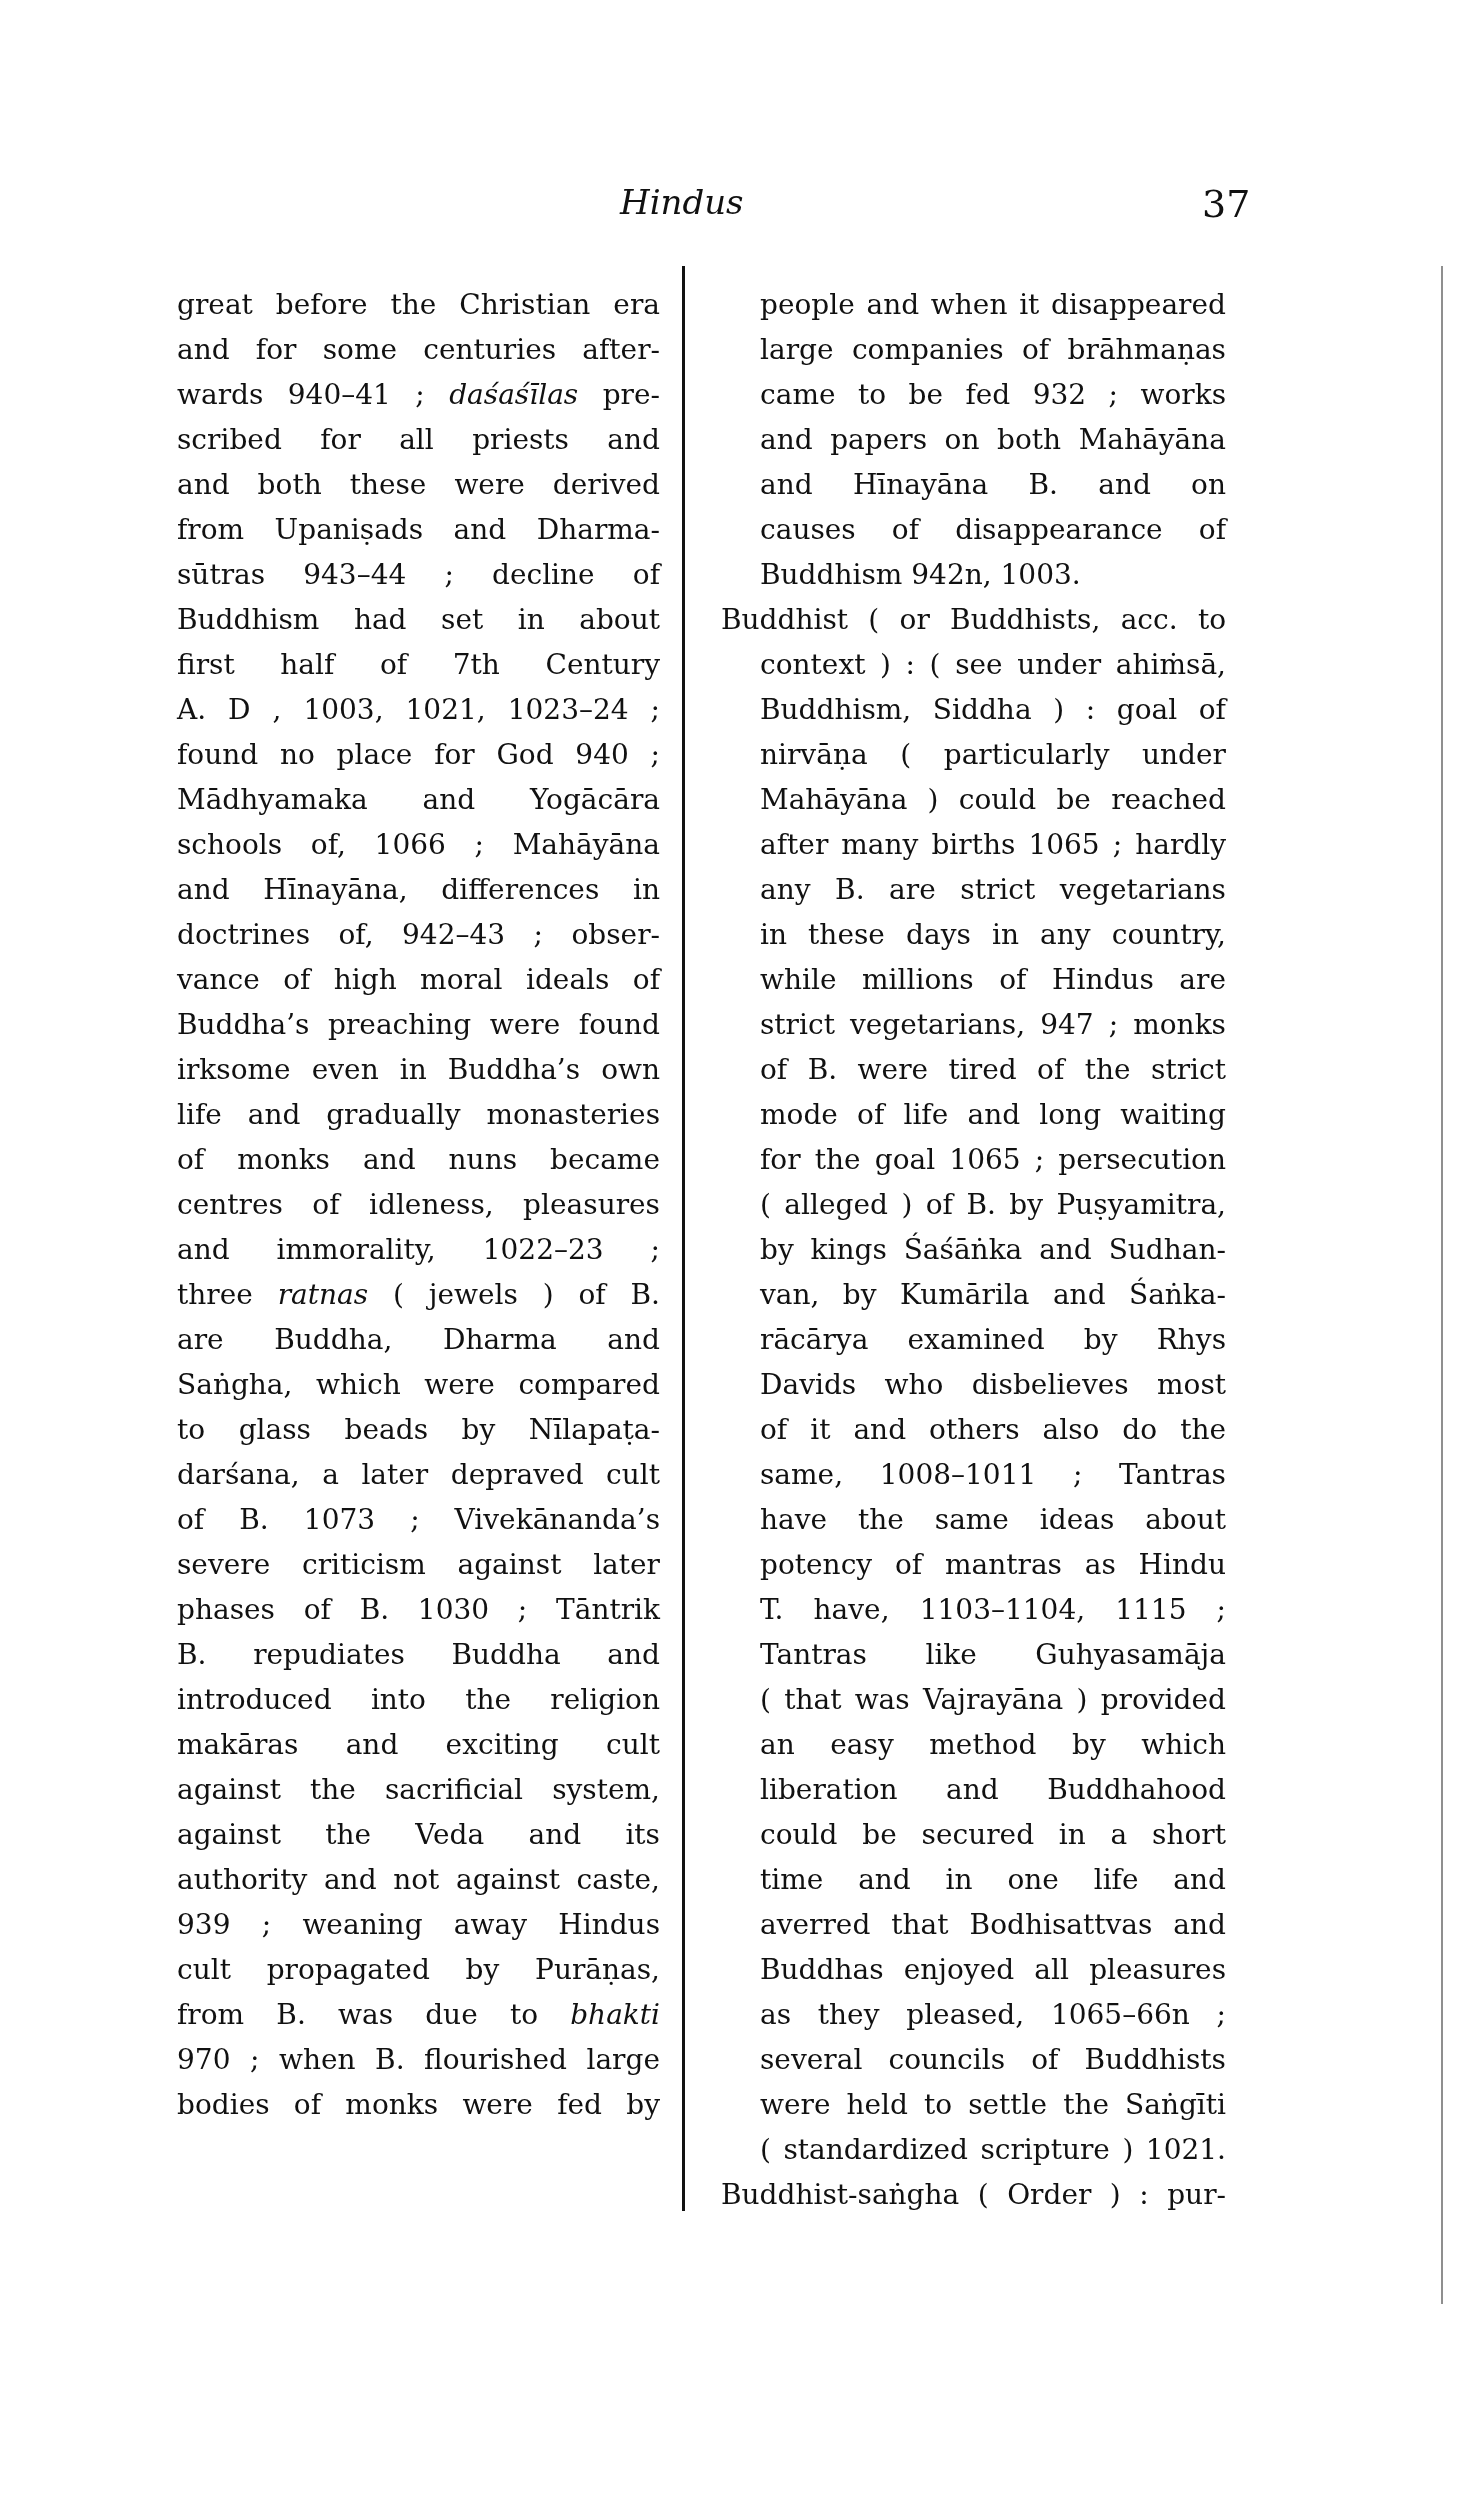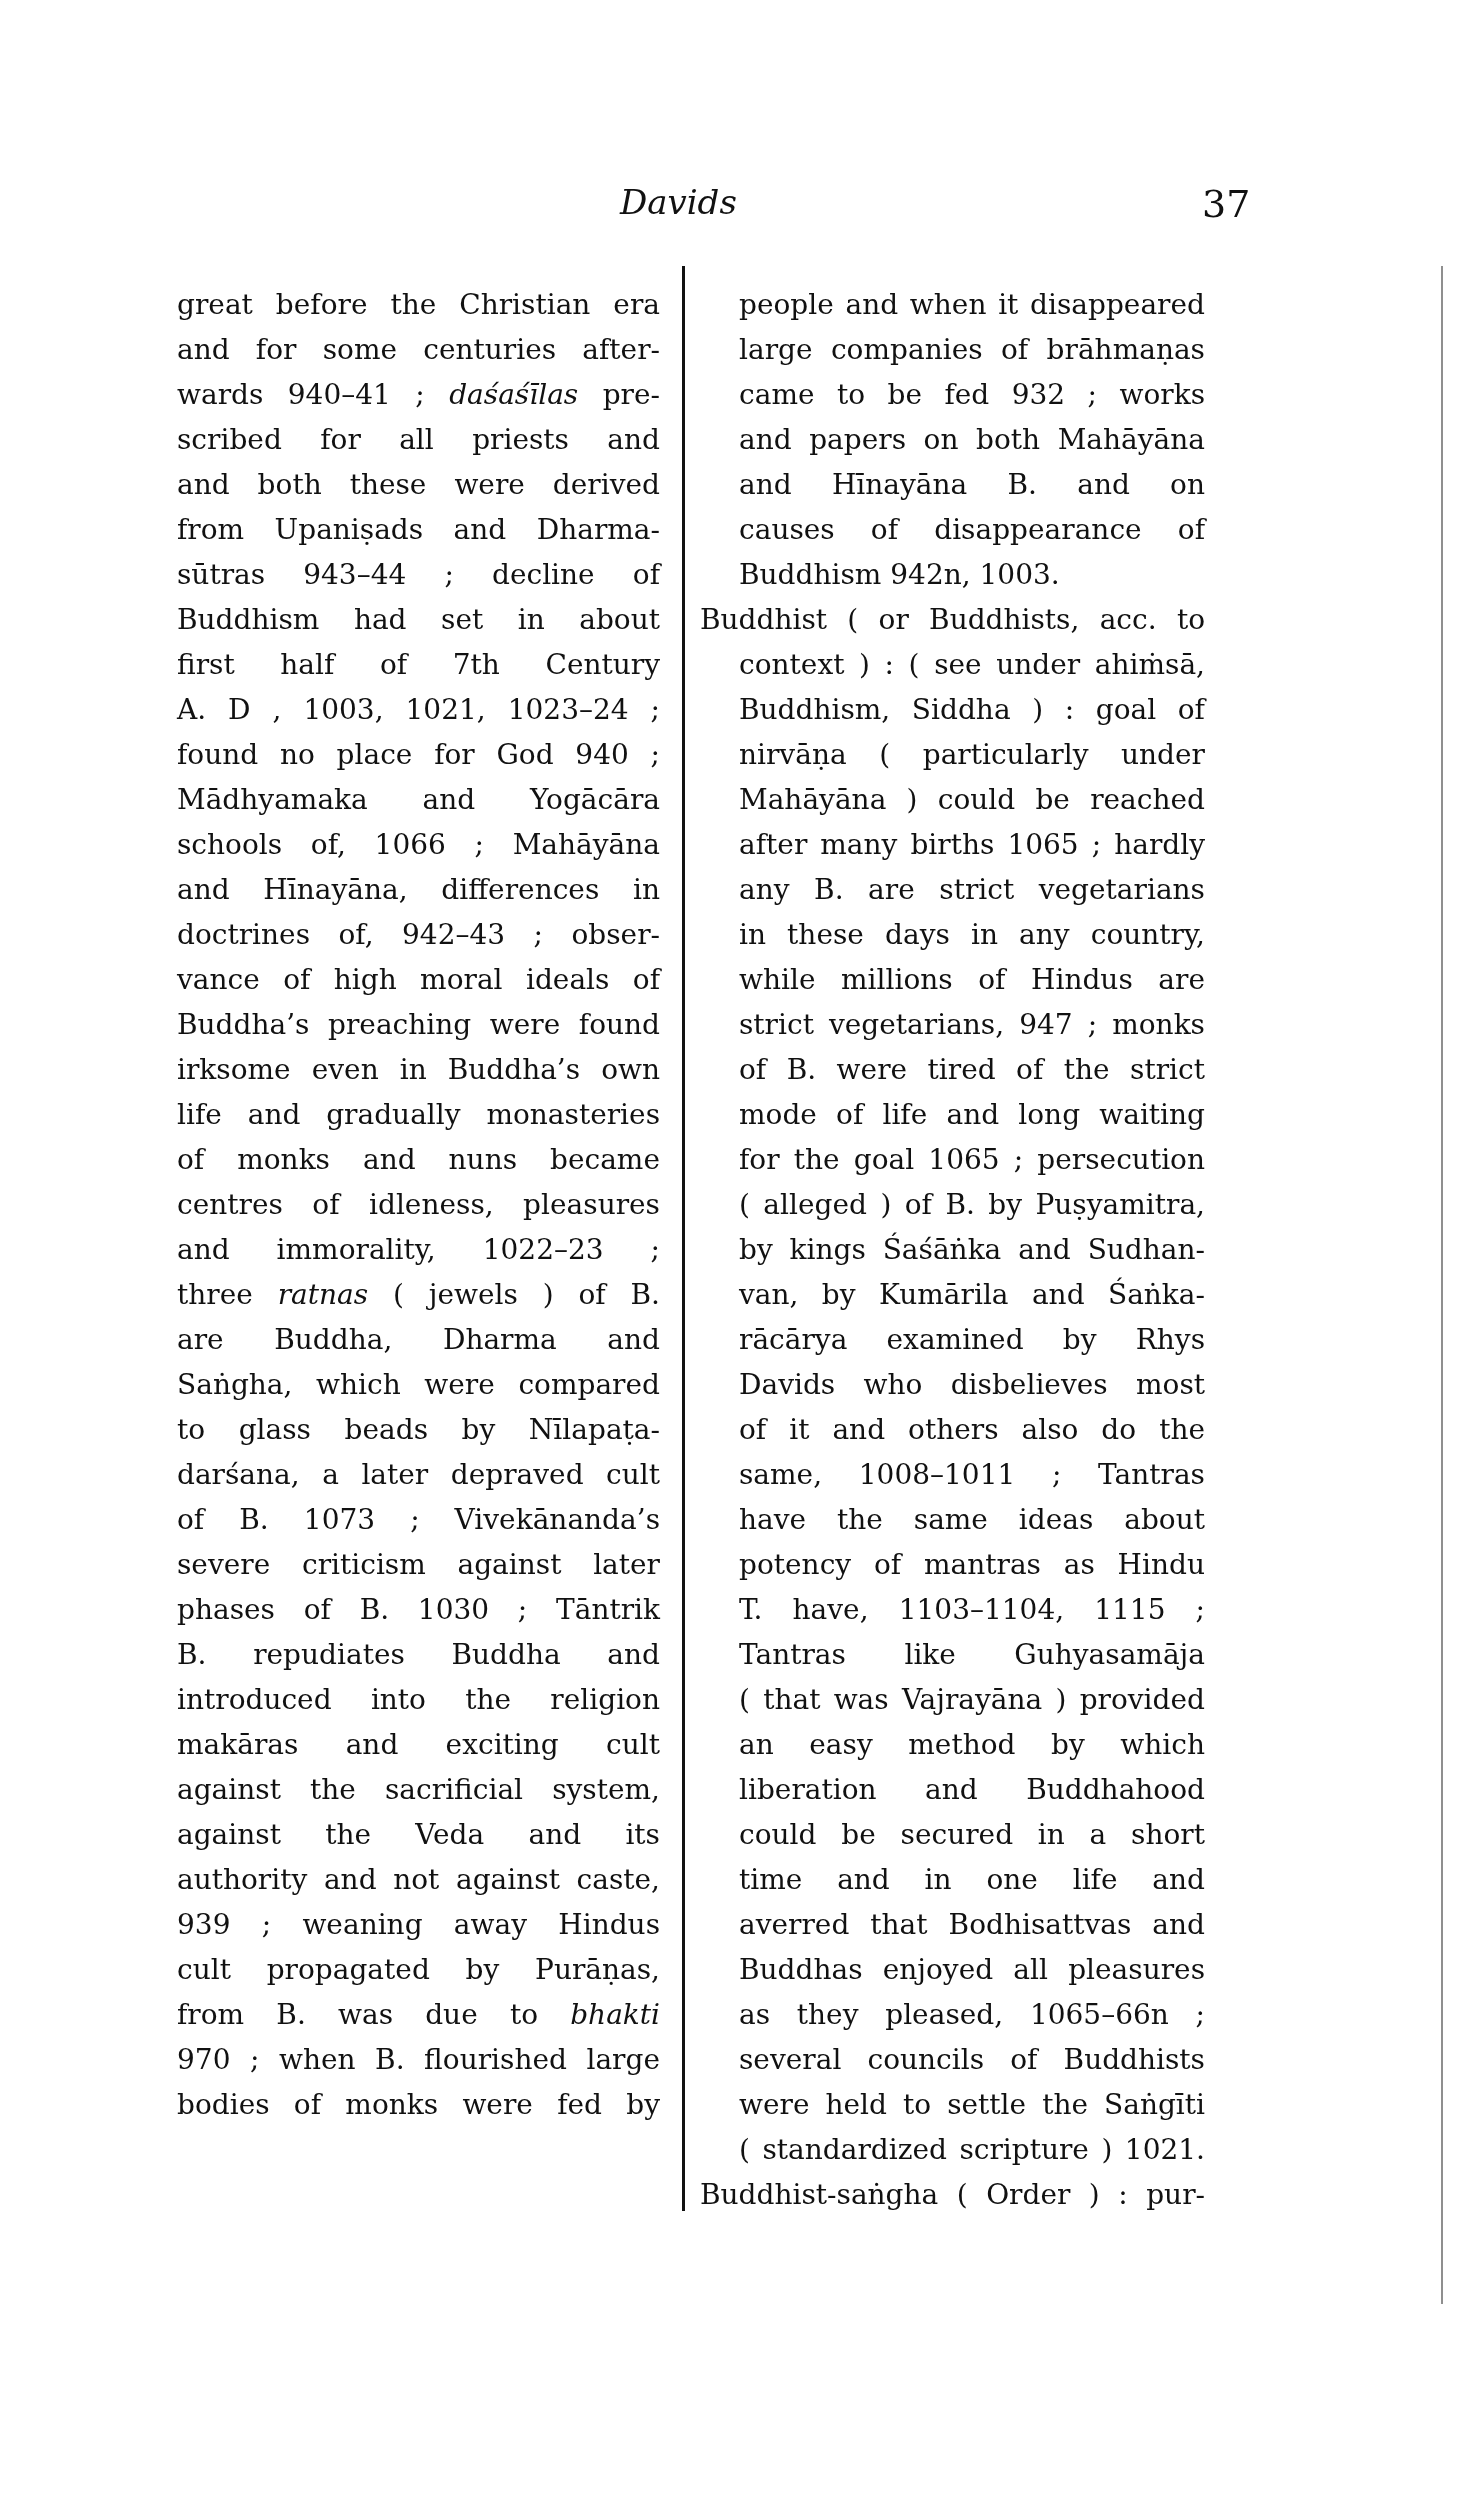--- a/index.html
+++ b/index.html
@@ -2,32 +2,32 @@
 <html style="font-size:14px"><head>
   <meta charset="utf-8">
   <style>
     html, body { margin: 0; padding: 0; background: #ffffff; }
     body { width: 1465px; height: 2512px; position: relative; overflow: hidden;
            font-family: "DejaVu Serif", "Liberation Serif", serif; color: #111; }
     .header-title { position: absolute; left: 620px; top: 182px; font-size: 34px; font-style: italic; }
     .page-number { position: absolute; left: 1202px; top: 182px; font-size: 38px; }
     .col { position: absolute; top: 282px; font-size: 28px; line-height: 45px; }
     .col-left { left: 177px; width: 483px; }
-    .col-right { left: 700px; width: 505px; }
+    .col-right { left: 721px; width: 505px; }
     .line { display: block; text-align: justify; text-align-last: justify; white-space: nowrap; height: 45px; }
     .line.last { text-align-last: left; }
     .indent { padding-left: 39px; }
     .rule { position: absolute; left: 682px; width: 2.7px; background: #111; }
     .edge { position: absolute; left: 1441px; width: 1.8px; background: #333; top: 266px; height: 2038px; opacity: 0.55; }
     em { font-style: italic; }
   </style>
 </head>
 <body>
 
-<div class="header-title">Davids</div>
+<div class="header-title">Hindus</div>
 <div class="page-number">37</div>
 
 <div class="col col-left" id="left-col">
     <span class="line">great before the Christian era</span>
     <span class="line">and for some centuries after-</span>
     <span class="line">wards 940–41 ; <em>daśaśīlas</em> pre-</span>
     <span class="line">scribed for all priests and</span>
     <span class="line">and both these were derived</span>
     <span class="line">from Upaniṣads and Dharma-</span>
     <span class="line">sūtras 943–44 ; decline of</span>

